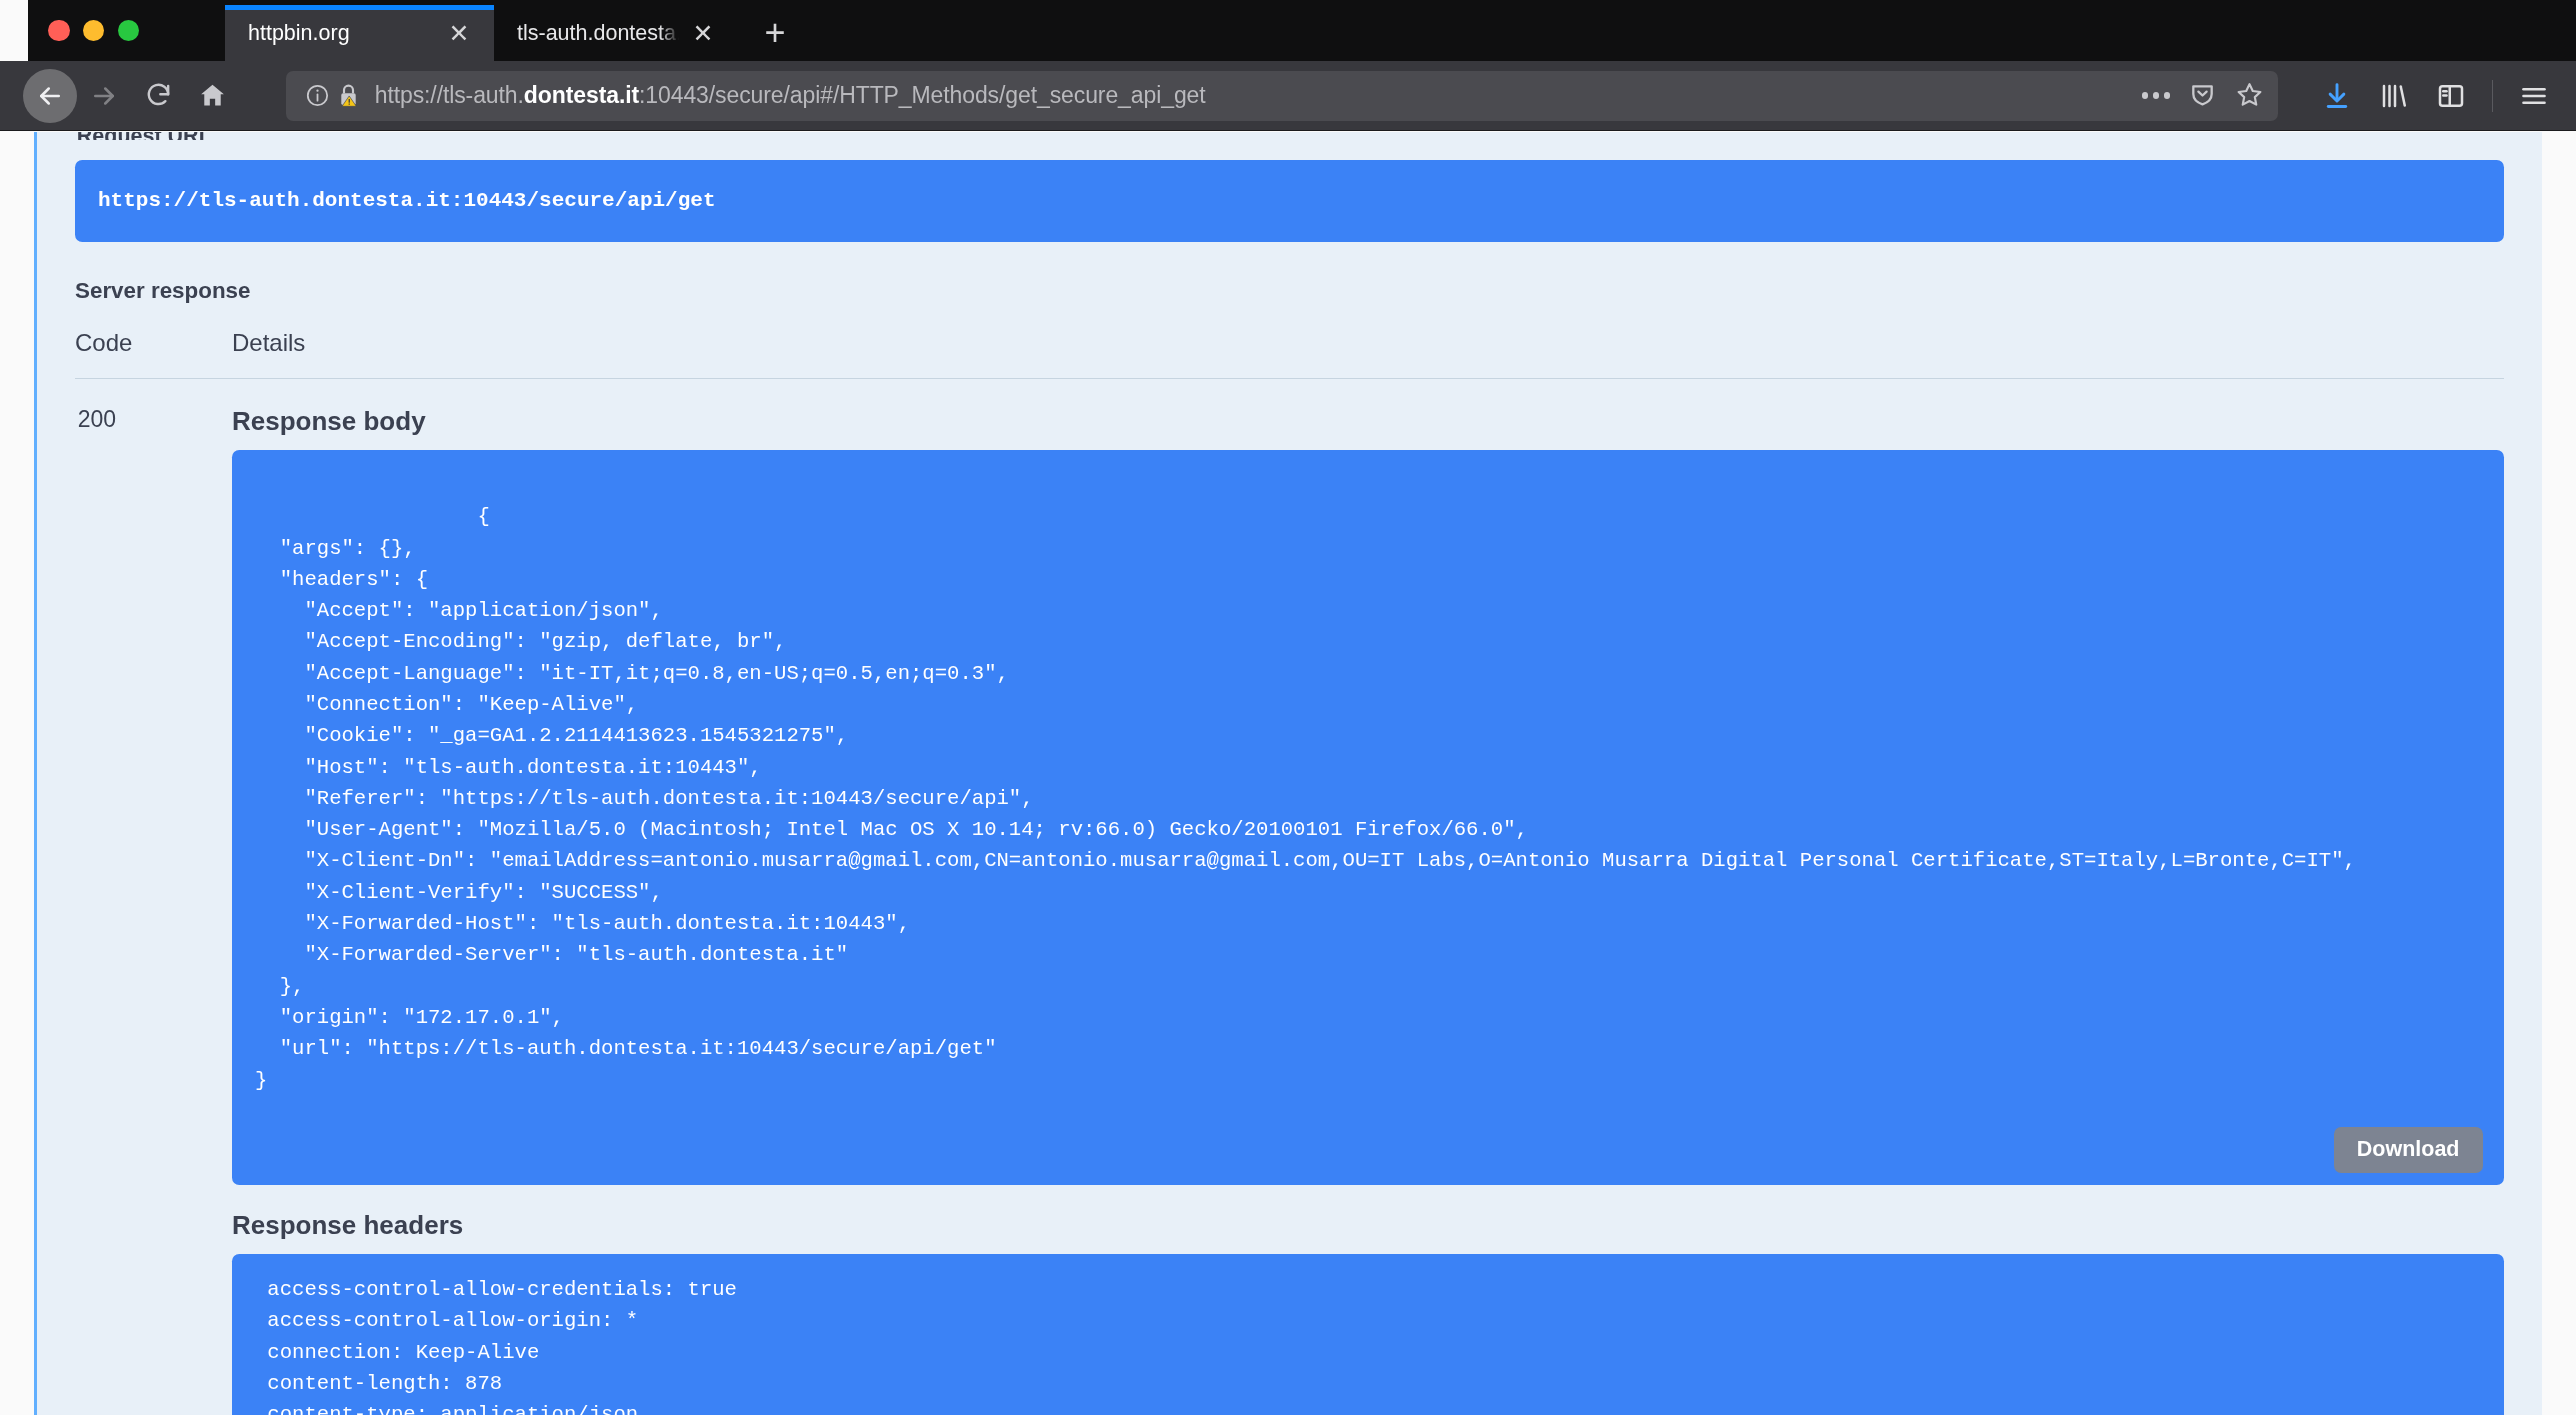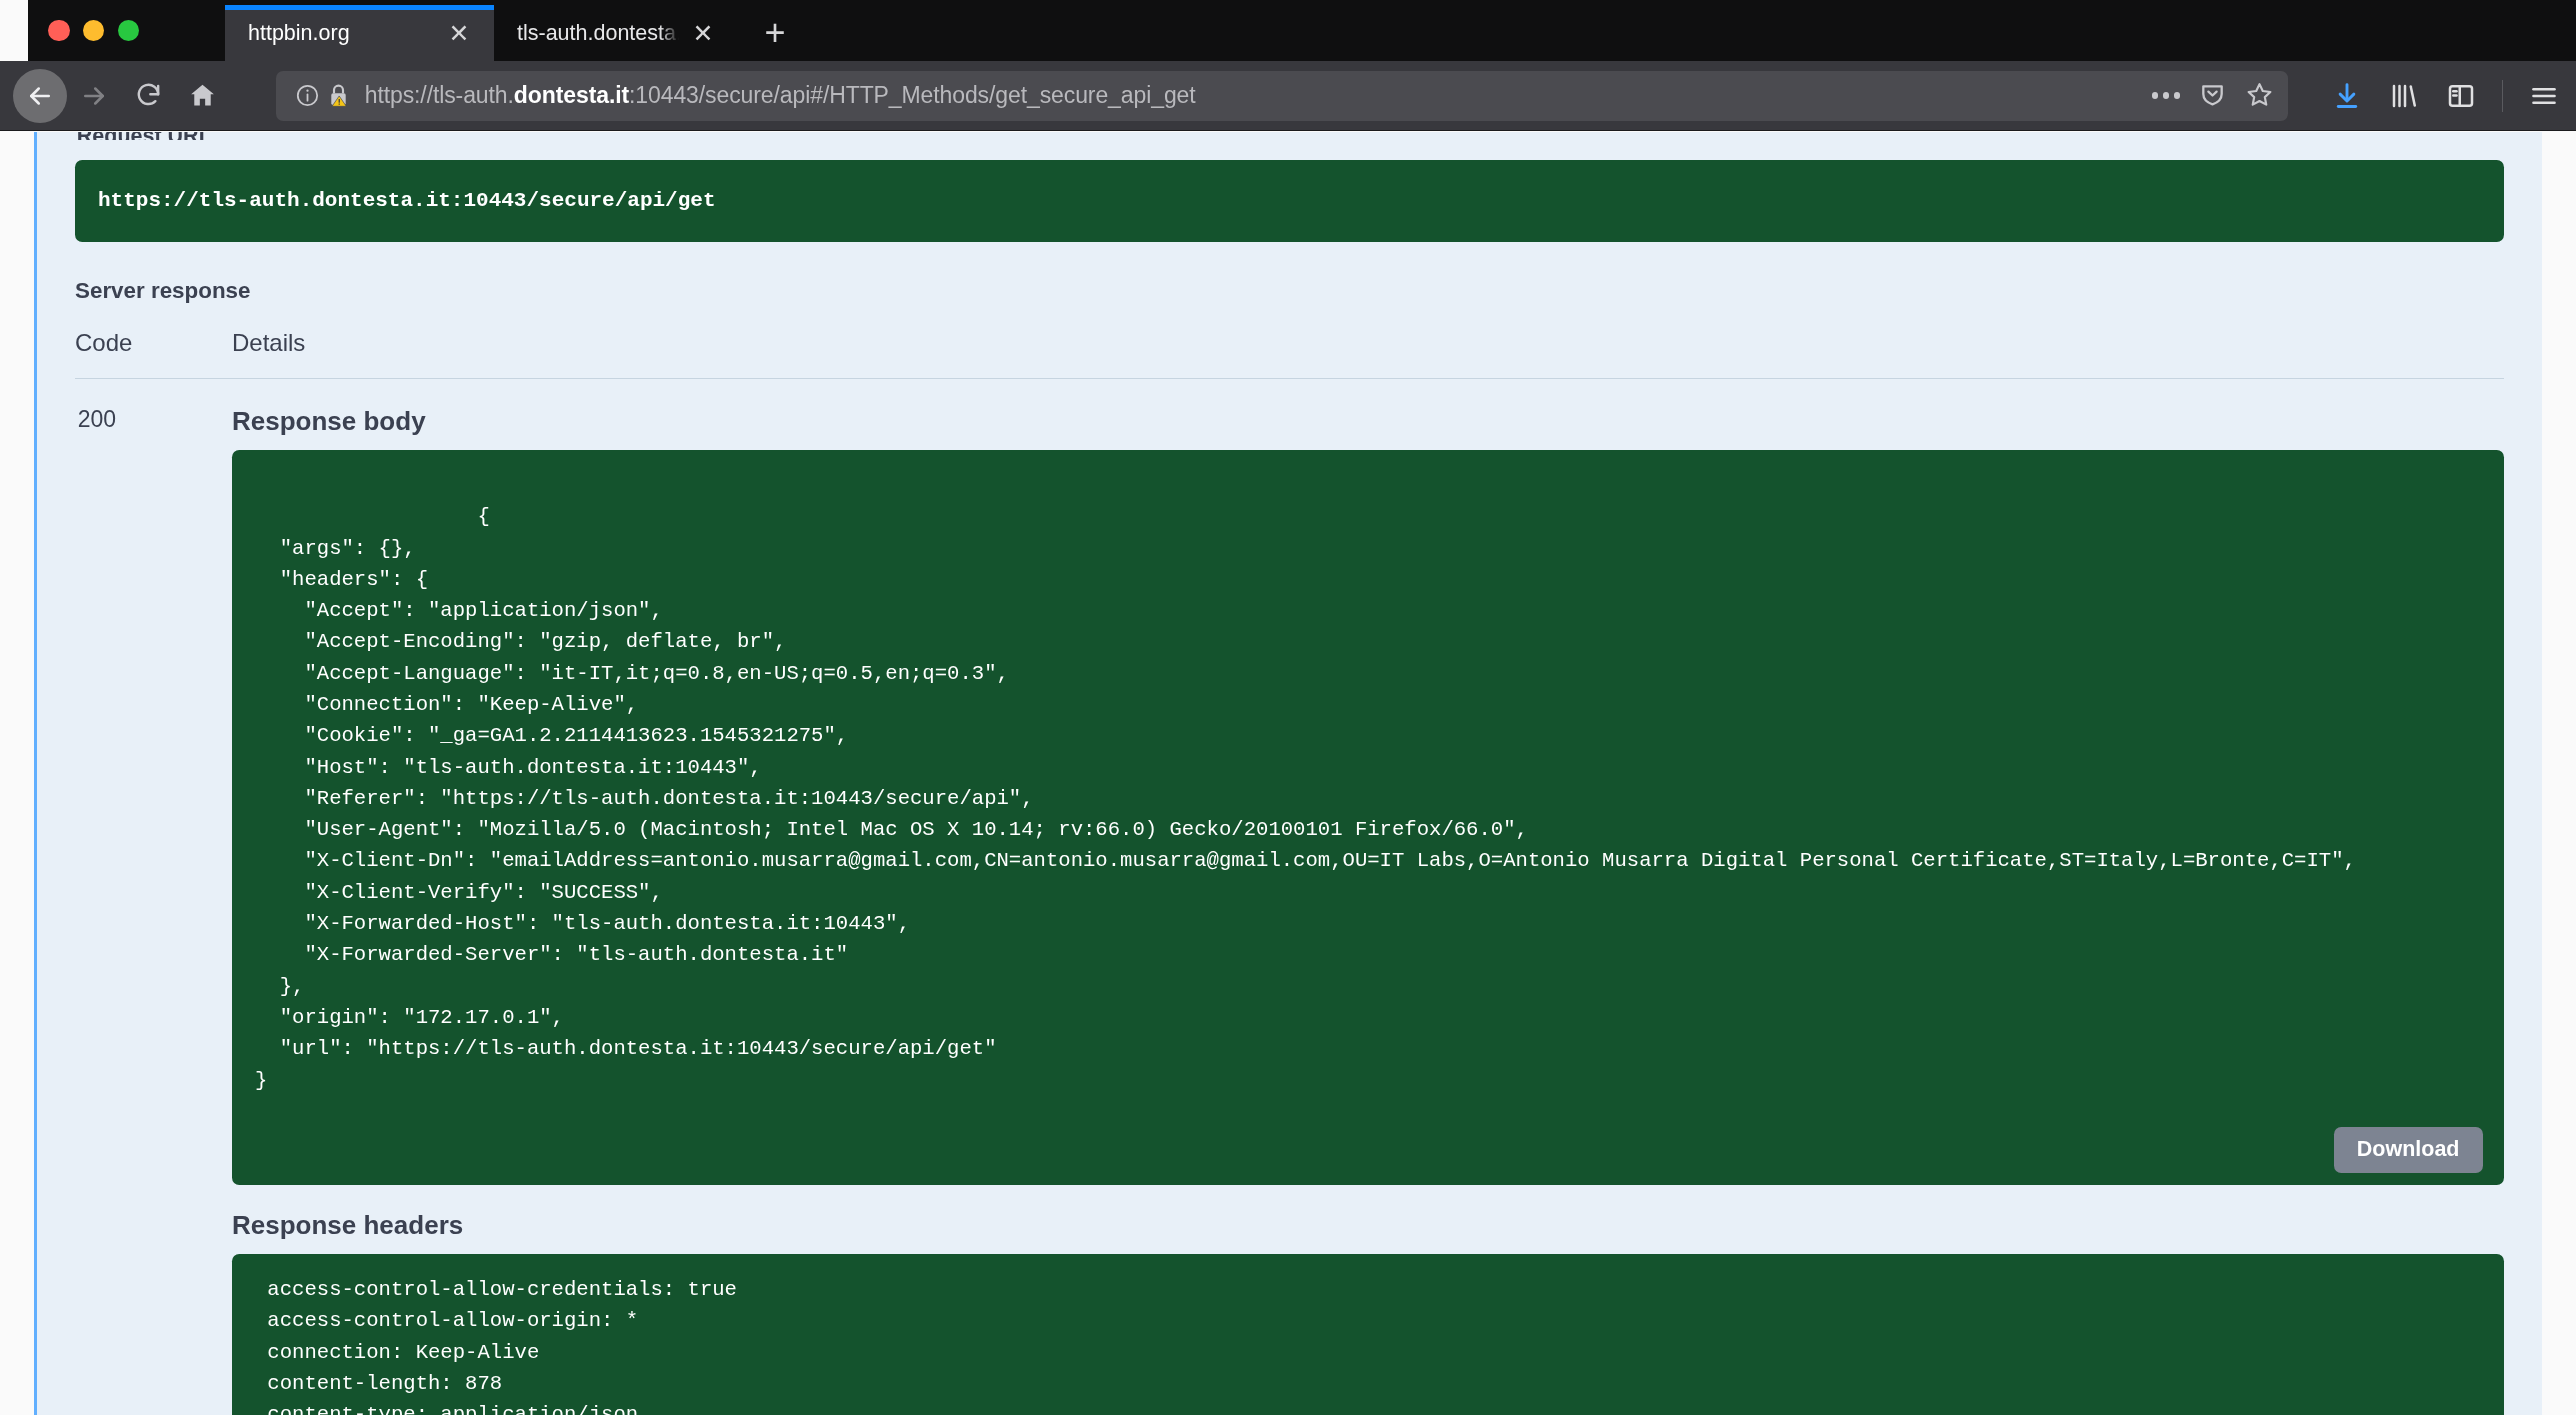--- a/index.html
+++ b/index.html
@@ -76,21 +76,21 @@
     display: flex; align-items: center; justify-content: center;
     color: #d6d6d8; font-size: 36px; font-weight: 200;
     margin-left: 9px;
   }
 
   .navbar {
     height: 70px;
     background: #38383d;
     display: flex;
     align-items: center;
-    padding: 0 4px;
+    padding: 0 14px;
     gap: 0;
     border-bottom: 0.9px solid #1b1b1d;
   }
   .navbtn {
     width: 54px; height: 54px;
     display: flex; align-items: center; justify-content: center;
     border-radius: 50%;
     flex-shrink: 0;
   }
   .navbtn.back { background: #6d6d70; margin-left: 9px; }
@@ -140,21 +140,21 @@
     top: 0; left: 34px;
     width: 2508px;
     background: #e8f0f8;
     border-left: 3.6px solid #61affe;
     padding: 0;
     min-height: 1284px;
   }
   .inner { padding: 0 38px 0 38px; }
 
   .code-box {
-    background: #14532d;
+    background: #3b82f6;
     border-radius: 7.2px;
     color: #ffffff;
     font-family: "Liberation Mono", monospace;
     font-size: 20.6px;
     line-height: 1.52;
     padding: 20px 23px;
     white-space: pre;
     overflow: hidden;
     position: relative;
   }

